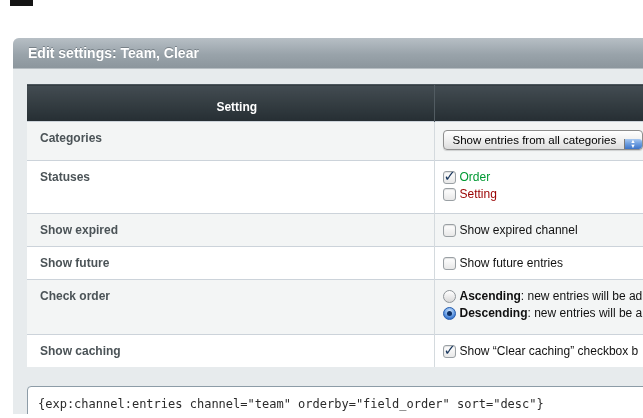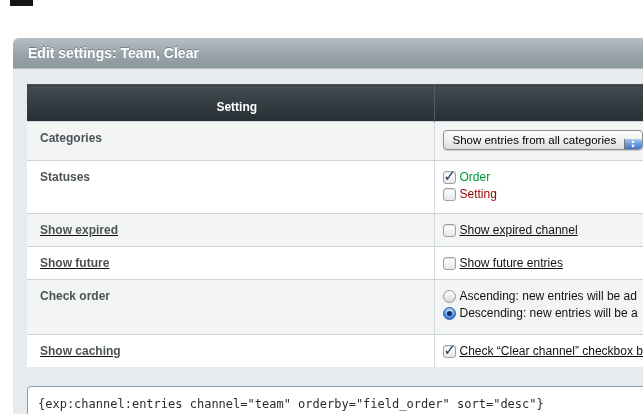--- a/index.html
+++ b/index.html
@@ -48,21 +48,21 @@
     padding:9px 8px 8px 13px;
     color:#111111;
   }
   .settings-table td.value-td{border-left:1px solid #d4dade;padding-left:8px;}
   .settings-table tr.row-odd td{background:#f3f5f5;margin-top:42px;}
   .settings-table tr.row-even td{background:#ffffff;}
   .settings-table tbody tr td{border-top:1px solid #ccd3da;}
   .setting-label{font-weight:bold;color:#4b5357;}
   .row-h38 td{height:21px;}
   .row-h52 td{height:35px;}
-  .row-h32 td{height:15px;text-decoration:underline;}
+  .row-h32 td{height:15px;}
   .row-h54 td{height:37px;}
 
   .value-line{display:flex;align-items:center;margin-bottom:3px;white-space:nowrap;}
   .value-line:last-child{margin-bottom:0;}
 
   
   .mac-select{
     display:inline-flex;align-items:flex-end;height:20px;width:200px;
     border:1px solid #8e8e8e;border-radius:4px;
     background:linear-gradient(#ffffff,#f2f2f2 45%,#dcdcdc);
@@ -99,21 +99,21 @@
   .mac-radio.selected{
     border:1px solid #2a5fae;
     background:radial-gradient(circle at 50% 30%,#d6e7fb 0%,#7fb0ec 40%,#3a77cf 75%,#2b62b5 100%);
   }
   .mac-radio.selected::after{
     content:"";position:absolute;left:3px;top:3px;width:5px;height:5px;border-radius:50%;
     background:#0c2f66;
   }
   .status-open{color:#009933;}
   .status-closed{color:#990000;}
-  .radio-name{font-weight:normal;}
+  .radio-name{font-weight:bold;}
 
   
   .codebox{
     margin:19px 0 0 0;width:640px;height:37px;box-sizing:border-box;
     background:#ffffff;border:1px solid #8d9ca7;border-radius:4px;
     padding:7px 10px;overflow:hidden;
   }
   .codebox code{
     font-family:"DejaVu Sans Mono","Liberation Mono",monospace;
     font-size:12px;color:#2b2b2b;white-space:nowrap;
@@ -202,21 +202,21 @@
               <span><span class="radio-name">Descending</span><span>: new entries will be a</span></span>
             </div>
           </td>
         </tr>
 
         <tr class="row-even row-h32">
           <td><span class="setting-label">Show caching</span></td>
           <td class="value-td">
             <div class="value-line">
               <span class="mac-check checked"></span>
-              <span>Check “Clear channel” checkbox b</span>
+              <span>Show “Clear caching” checkbox b</span>
             </div>
           </td>
         </tr>
 
       </tbody>
     </table>
 
     <div class="codebox">
       <code>{exp:channel:entries channel="team" orderby="field_order" sort="desc"}</code>
     </div>

